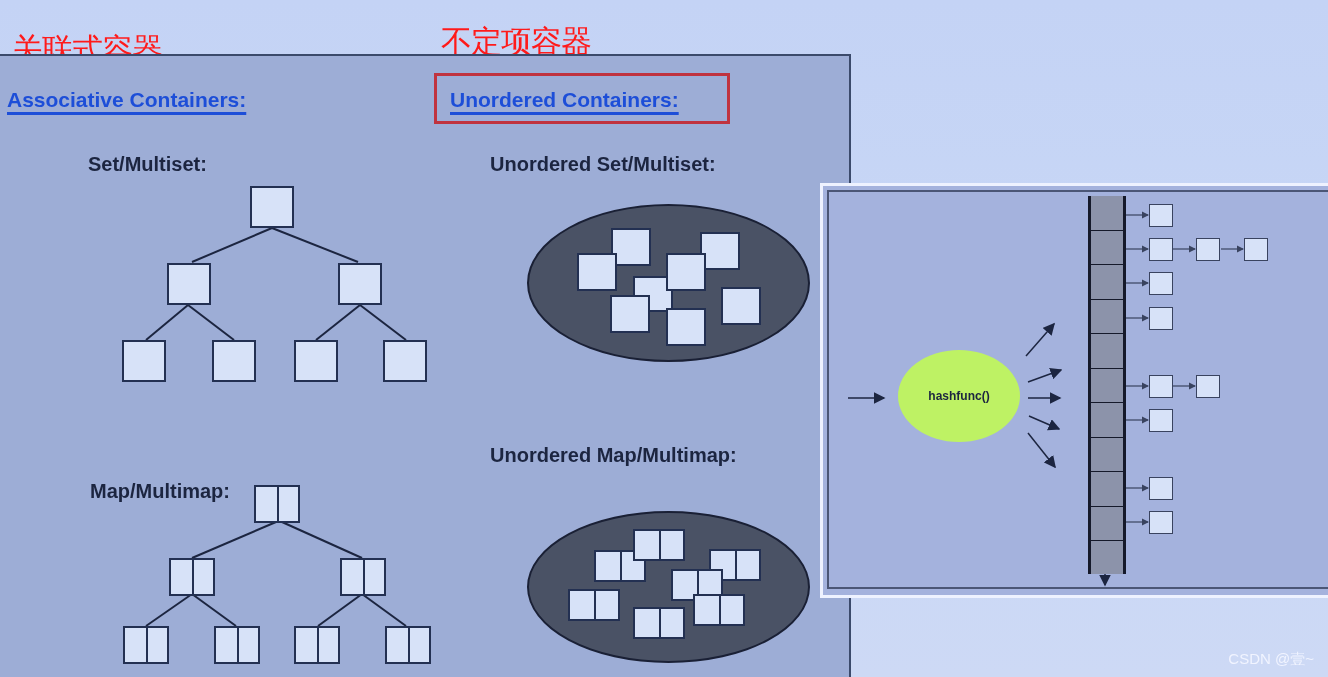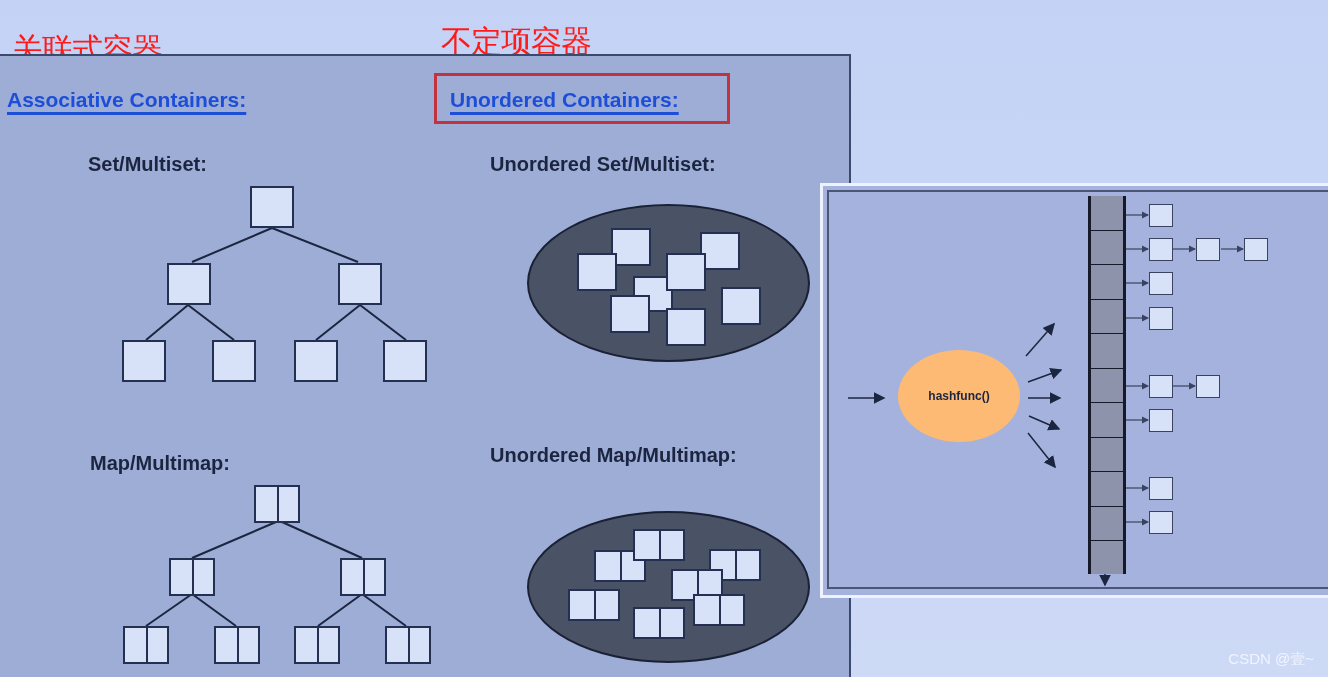--- a/index.html
+++ b/index.html
@@ -15,42 +15,42 @@
   .sub-head{font-weight:bold;font-size:20px;color:#1c2540;}
   #unordered-box{left:434px;top:73px;width:296px;height:51px;border:3px solid #c0333f;box-sizing:border-box;}
   .node{position:absolute;width:44px;height:42px;background:#d7e2f8;border:2px solid #233052;box-sizing:border-box;}
   .pair{position:absolute;width:46px;height:38px;background:#d7e2f8;border:2px solid #233052;box-sizing:border-box;}
   .pair::after{content:"";position:absolute;left:50%;top:0;bottom:0;border-left:2px solid #233052;}
   svg{position:absolute;left:0;top:0;overflow:visible;}
   
   #hash-panel{left:820px;top:183px;width:512px;height:415px;background:#a4b2dd;border:3px solid #eef2ff;box-sizing:border-box;}
   #hash-inner{position:absolute;left:4px;top:4px;right:0;bottom:6px;border-left:2px solid #4b5676;border-top:2px solid #4b5676;border-bottom:2px solid #4b5676;}
   .hash-title{font-family:"Liberation Serif",serif;font-weight:bold;font-size:29px;color:#17213d;text-align:center;width:300px;line-height:41px;}
-  #hashfunc{left:898px;top:350px;width:122px;height:92px;border-radius:50%;background:#fdba74;
+  #hashfunc{left:898px;top:350px;width:122px;height:92px;border-radius:50%;background:#bef264;
        display:flex;align-items:center;justify-content:center;font-size:12px;font-weight:bold;color:#1c2540;}
   .bucket-col{left:1088px;top:196px;width:38px;height:378px;border-left:3px solid #15192a;border-right:3px solid #15192a;box-sizing:border-box;background:#8c93aa;}
   .bucket{height:34.5px;border-bottom:1.5px solid #15192a;box-sizing:border-box;}
   .chain-node{position:absolute;width:24px;height:23px;background:#d7e2f8;border:1.5px solid #39435f;box-sizing:border-box;}
   #watermark{right:14px;bottom:8px;font-size:15px;color:#f1f4ff;}
 </style>
 </head>
 <body>
 
 <div class="abs cn-label" style="left:12px;top:34px;">关联式容器</div>
 <div class="abs cn-label" style="left:441px;top:26px;">不定项容器</div>
 
 <div class="abs" id="left-panel"></div>
 
 <div class="abs section-head" style="left:7px;top:88px;">Associative Containers:</div>
 <div class="abs" id="unordered-box"></div>
 <div class="abs section-head" style="left:450px;top:88px;">Unordered Containers:</div>
 
 <div class="abs sub-head" style="left:88px;top:153px;">Set/Multiset:</div>
 <div class="abs sub-head" style="left:490px;top:153px;">Unordered Set/Multiset:</div>
-<div class="abs sub-head" style="left:90px;top:452px;">Map/Multimap:</div>
+<div class="abs sub-head" style="left:90px;top:480px;">Map/Multimap:</div>
 <div class="abs sub-head" style="left:490px;top:444px;text-align:center;">Unordered Map/Multimap:</div>
 
 <div>
   <svg width="1328" height="677">
     <g stroke="#1c2540" stroke-width="2">
       <line x1="272" y1="228" x2="192" y2="262"></line>
         <line x1="272" y1="228" x2="358" y2="262"></line>
       <line x1="188" y1="305" x2="146" y2="340"></line>
         <line x1="188" y1="305" x2="234" y2="340"></line>
       <line x1="360" y1="305" x2="316" y2="340"></line>

